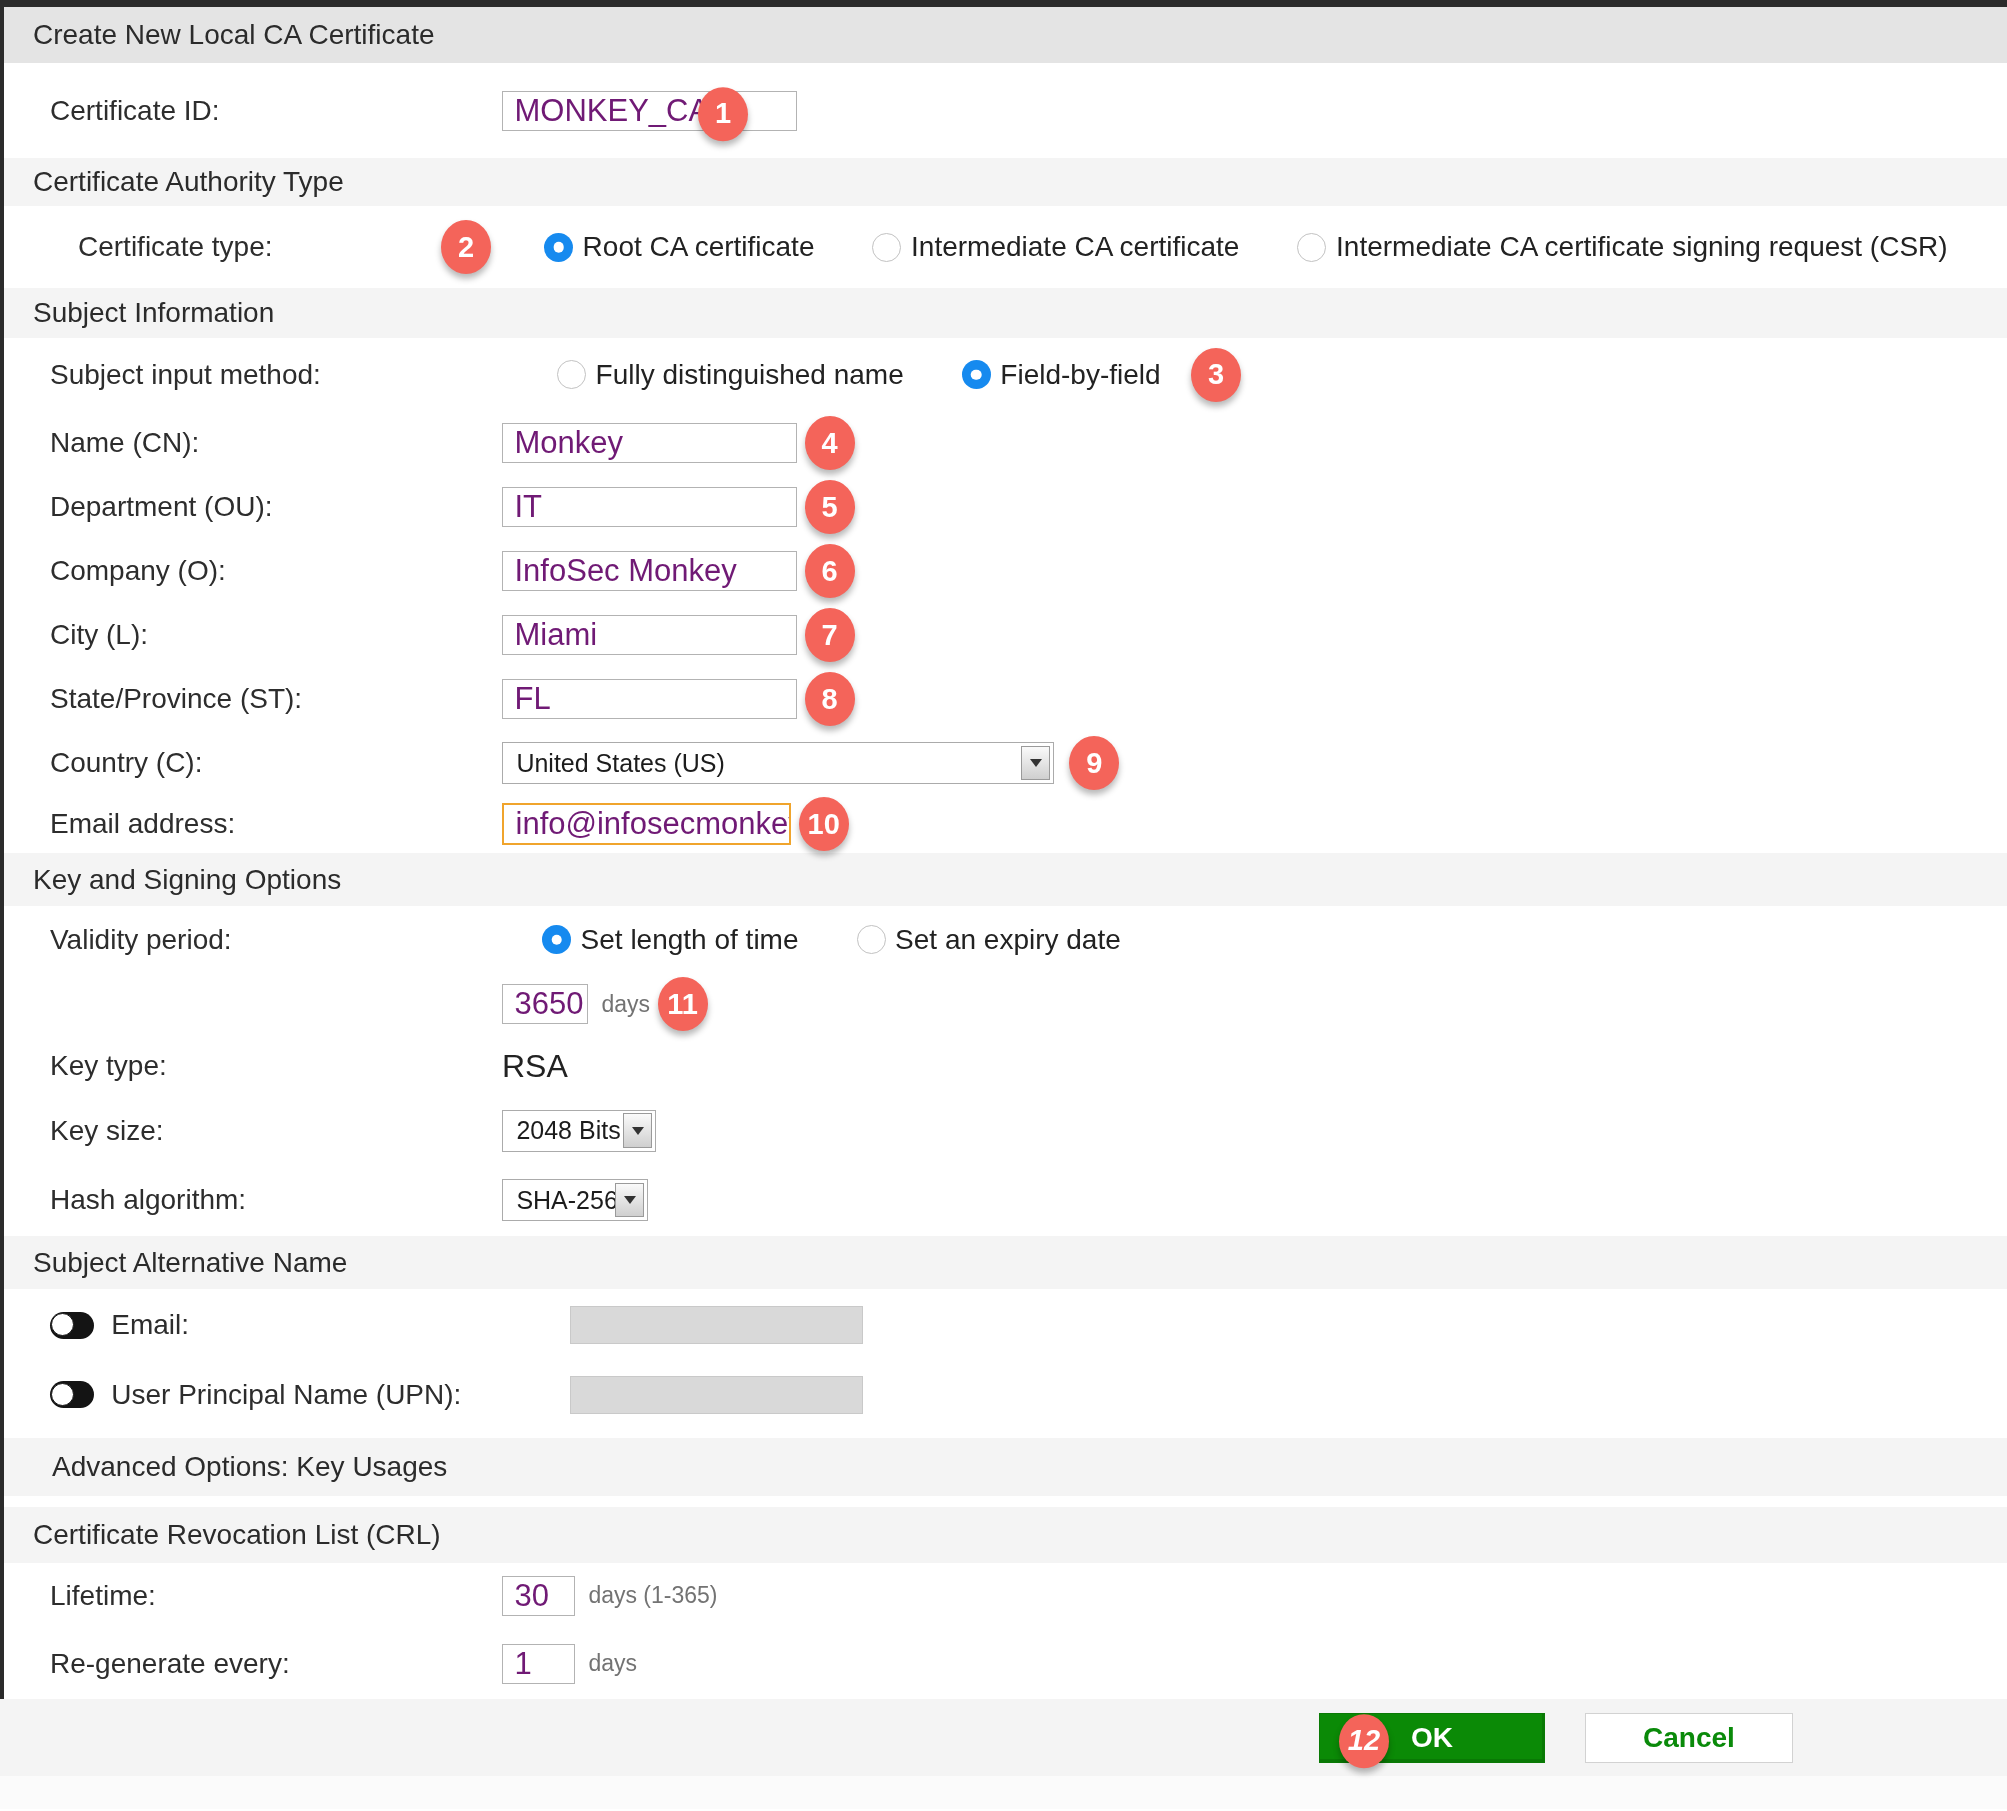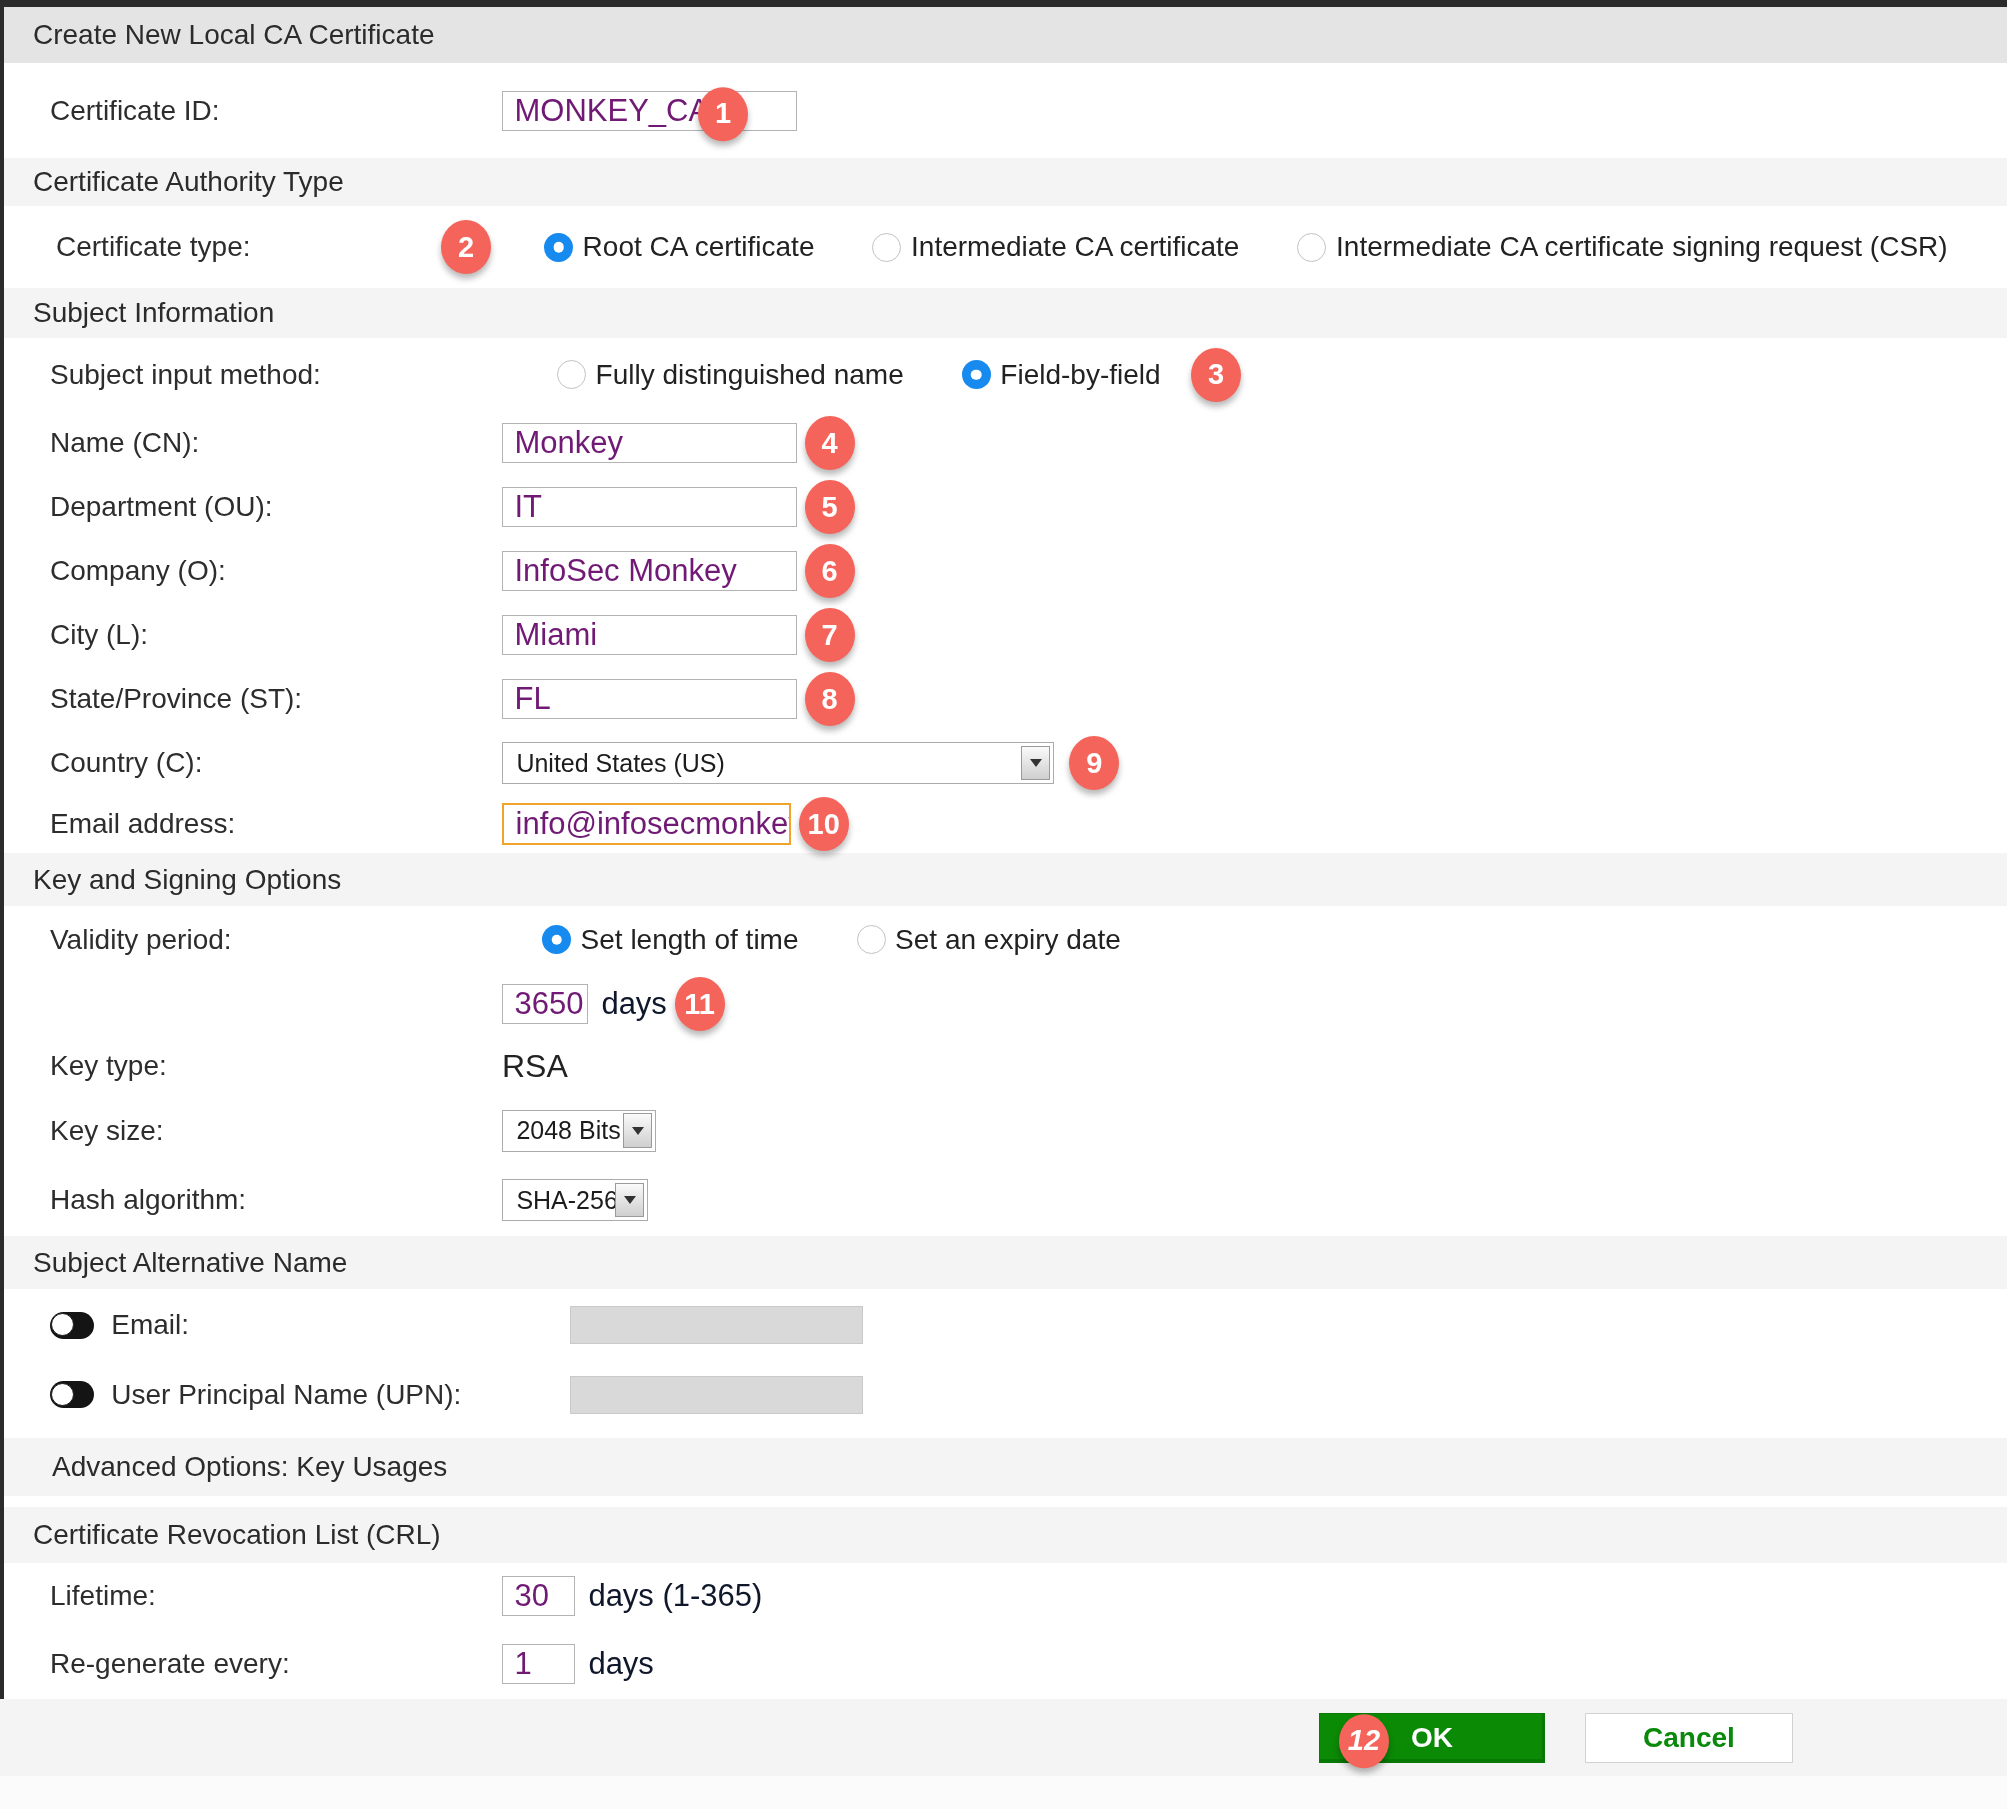--- a/index.html
+++ b/index.html
@@ -29,21 +29,21 @@
   .row-days{height:62px;padding-left:498px;}
   .row-keytype{height:62px;}
   .row-keysize{height:67px;}
   .row-hash{height:72px;}
   .row-san1{height:72px;}
   .row-san2{height:67px;}
   .row-lifetime{height:65px;}
   .row-regen{height:71px;}
 
   .flabel{width:498px;padding-left:46px;box-sizing:border-box;font-size:28px;color:#2d2d2d;flex:none;}
-  .flabel-short{width:437px;padding-left:52px;box-sizing:border-box;font-size:28px;color:#2d2d2d;flex:none;}
+  .flabel-short{width:437px;padding-left:74px;box-sizing:border-box;font-size:28px;color:#2d2d2d;flex:none;}
 
   .ti{height:40px;border:1.9px solid #b3b3b3;background:#fff;font-family:"Liberation Sans",sans-serif;
       font-size:31px;color:#701a75;padding:0 0 0 11.5px;box-sizing:border-box;}
   .w307{width:295px;}
   .w90{width:86px;}
   .w76{width:73px;}
   .ti-focus{border:2.9px solid #f0a42c;width:289px;height:42px;}
   .ti-disabled{width:293px;height:38px;background:#d9d9d9;border:1.9px solid #c9c9c9;}
 
   .relwrap{position:relative;display:flex;align-items:center;}
@@ -65,21 +65,21 @@
 
   .sel{position:relative;background:#fff;border:1.9px solid #ababab;height:42px;display:flex;align-items:center;
        padding-left:13.4px;box-sizing:border-box;font-size:25px;color:#1c1c1c;cursor:pointer;}
   .w575{width:552px;}
   .w160{width:154px;}
   .w152{width:146px;}
   .selbtn{position:absolute;right:2.9px;top:2.9px;bottom:2.9px;width:29px;background:linear-gradient(#fafafa,#cfcfcf);
           border:1px solid #9a9a9a;box-sizing:border-box;display:flex;align-items:center;justify-content:center;}
   .selbtn::after{content:"";border-left:6.7px solid transparent;border-right:6.7px solid transparent;border-top:8.6px solid #333;}
 
-  .unit{font-size:31px;color:#0f172a;font-weight:500;margin-left:13.4px;white-space:nowrap;}
+  .unit{font-size:23px;color:#737373;font-weight:500;margin-left:13.4px;white-space:nowrap;}
   .plain{font-size:32px;color:#222;}
 
   .toggle{width:44px;height:27px;border-radius:14.4px;background:#141414;position:relative;margin-left:46px;flex:none;cursor:pointer;}
   .toggle::after{content:"";position:absolute;left:1px;top:1.9px;width:23px;height:23px;border-radius:50%;
                  background:#fff;border:1.9px solid #141414;box-sizing:border-box;}
   .tlabel{margin-left:17.3px;width:459px;box-sizing:border-box;font-size:28px;color:#2d2d2d;}
 
   .footer{height:77px;background:#f4f4f4;display:flex;align-items:center;justify-content:flex-end;padding-right:215px;box-sizing:border-box;}
   .okwrap{position:relative;}
   .btn{height:50px;font-family:"Liberation Sans",sans-serif;font-size:28px;font-weight:bold;cursor:pointer;}

